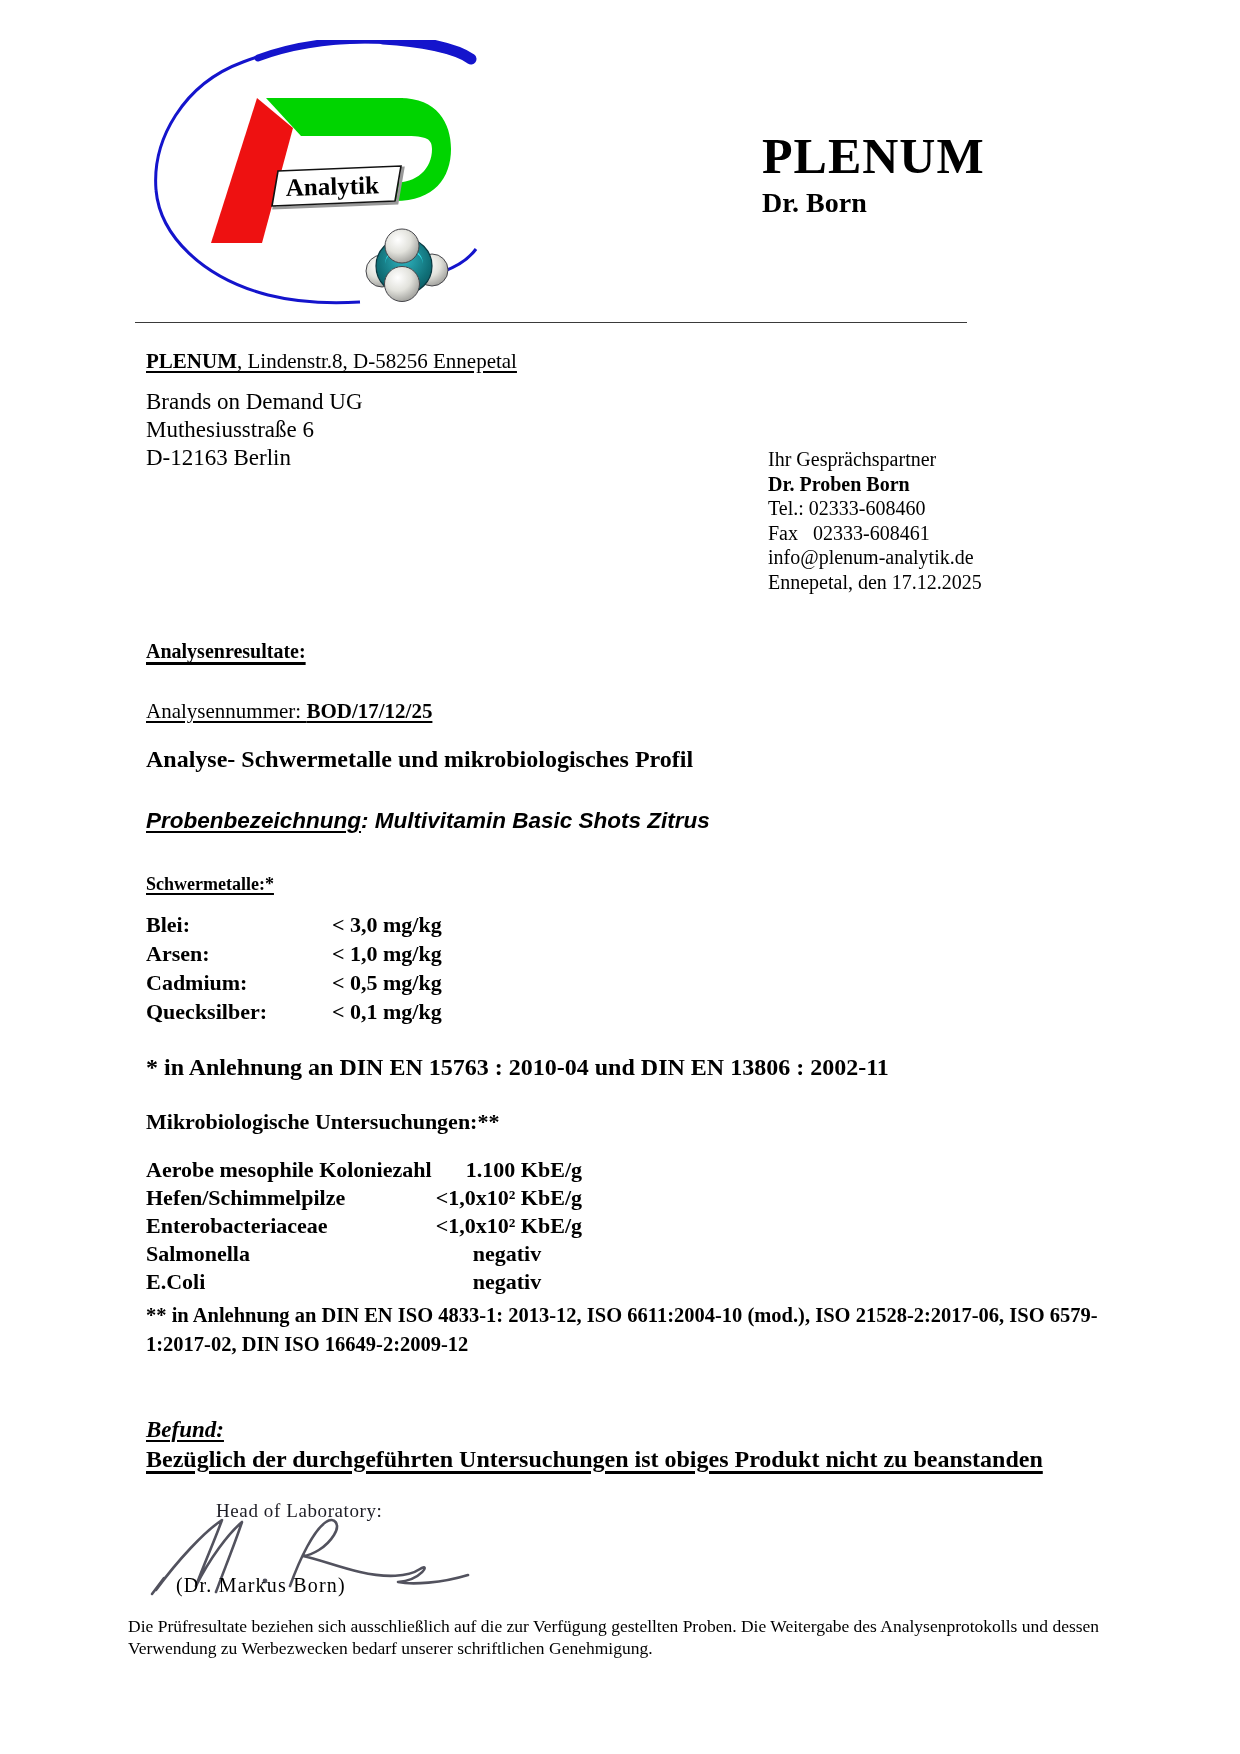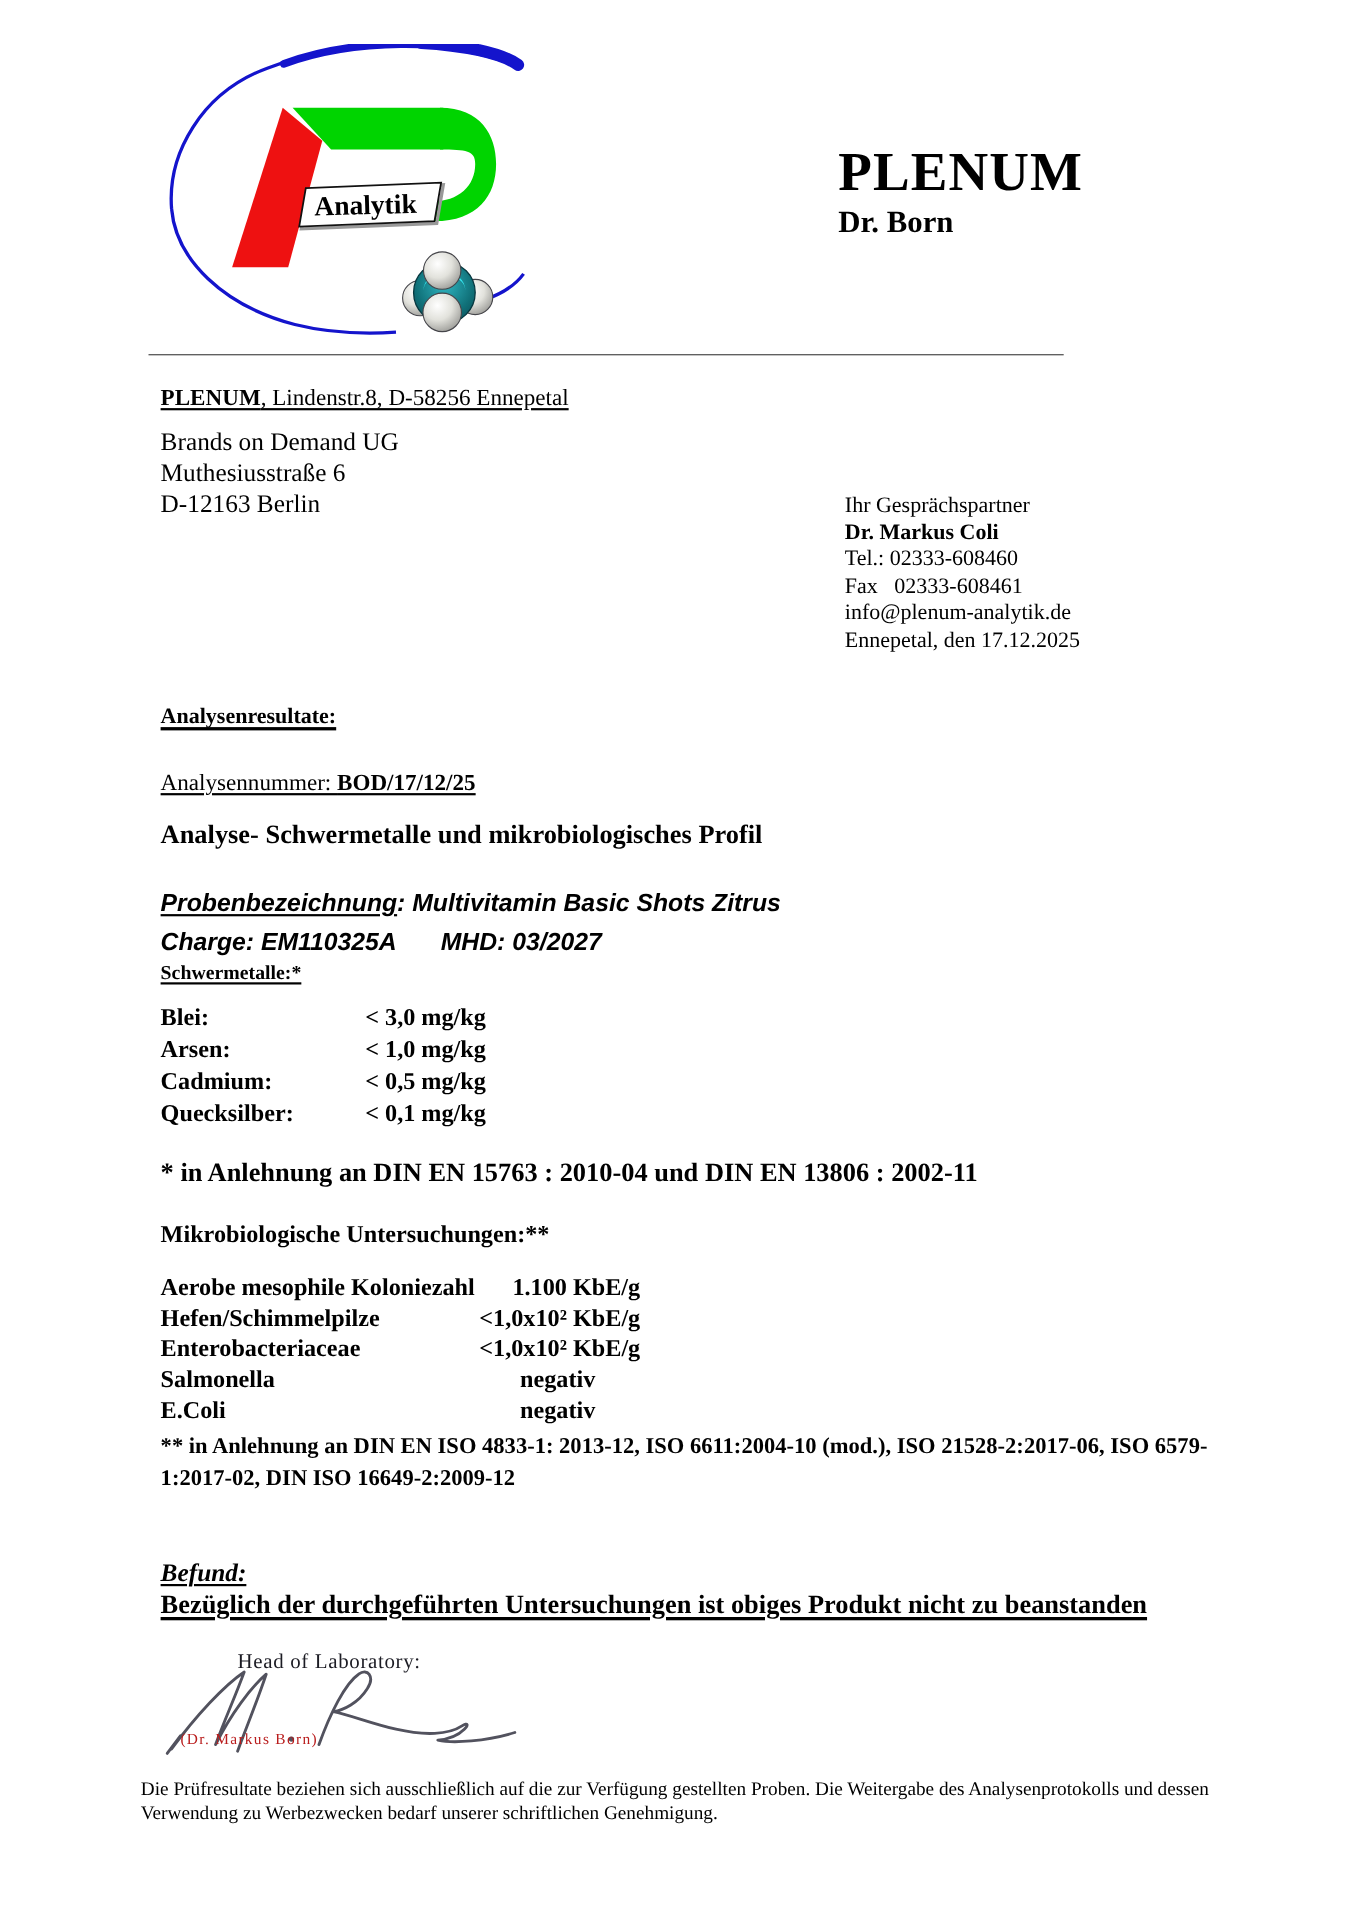--- a/index.html
+++ b/index.html
@@ -54,21 +54,21 @@
   .val-center{text-align:center;}
   .footnote2{left:146px;top:1301px;width:988px;font-size:20.5px;font-weight:bold;line-height:29px;}
 
   .befund-label{left:146px;top:1417px;font-size:23px;font-weight:bold;font-style:italic;
     text-decoration:underline;text-decoration-thickness:2px;text-underline-offset:3px;}
   .befund-text{left:146px;top:1446px;font-size:24px;font-weight:bold;
     text-decoration:underline;text-decoration-thickness:2.5px;text-underline-offset:4px;}
 
   .sig-title{left:172px;top:1500px;font-size:19px;letter-spacing:0.6px;color:#1c1c24;margin-left:44px;}
   .sig-svg{left:148px;top:1514px;}
-  .sig-name{left:164px;top:1574px;font-size:14px;letter-spacing:1.2px;color:#b91c1c;}
+  .sig-name{left:176px;top:1574px;font-size:20px;letter-spacing:1.2px;color:#000000;}
 
   .footer{left:128px;top:1616px;width:1005px;font-size:17.5px;line-height:21.5px;}
 </style>
 </head>
 <body>
 
 <div class="page">
 
   <div class="abs logo">
     <svg width="350" height="265" viewBox="0 0 350 265">
@@ -128,36 +128,35 @@
   <div class="abs sender"><span class="b">PLENUM</span><span>, Lindenstr.8, D-58256 Ennepetal</span></div>
 
   <div class="abs recipient">
     <div>Brands on Demand UG</div>
     <div>Muthesiusstraße 6</div>
     <div>D-12163 Berlin</div>
   </div>
 
   <div class="abs contact">
     <div>Ihr Gesprächspartner</div>
-    <div class="b">Dr. Markus Coli</div>
+    <div class="b">Dr. Proben Born</div>
     <div>Tel.: 02333-608460</div>
     <div>Fax   02333-608461</div>
     <div>info@plenum-analytik.de</div>
     <div>Ennepetal, den 17.12.2025</div>
   </div>
 
   <div class="abs results-heading">Analysenresultate:</div>
 
   <div class="abs analysis-number"><span>Analysennummer: </span><span class="b">BOD/17/12/25</span></div>
 
   <div class="abs analysis-title">Analyse- Schwermetalle und mikrobiologisches Profil</div>
 
   <div class="abs sample-line"><span class="u">Probenbezeichnung</span><span>: Multivitamin Basic Shots Zitrus</span></div>
 
-  <div class="abs charge-line"><span>Charge: EM110325A</span><span class="mhd">MHD: 03/2027</span></div>
 
   <div class="abs hm-heading">Schwermetalle:*</div>
   <div class="abs hm-rows">
     <div class="hm-row">
       <span class="hm-label">Blei:</span>
       <span class="hm-value">&lt; 3,0 mg/kg</span>
     </div>
     <div class="hm-row">
       <span class="hm-label">Arsen:</span>
       <span class="hm-value">&lt; 1,0 mg/kg</span>

